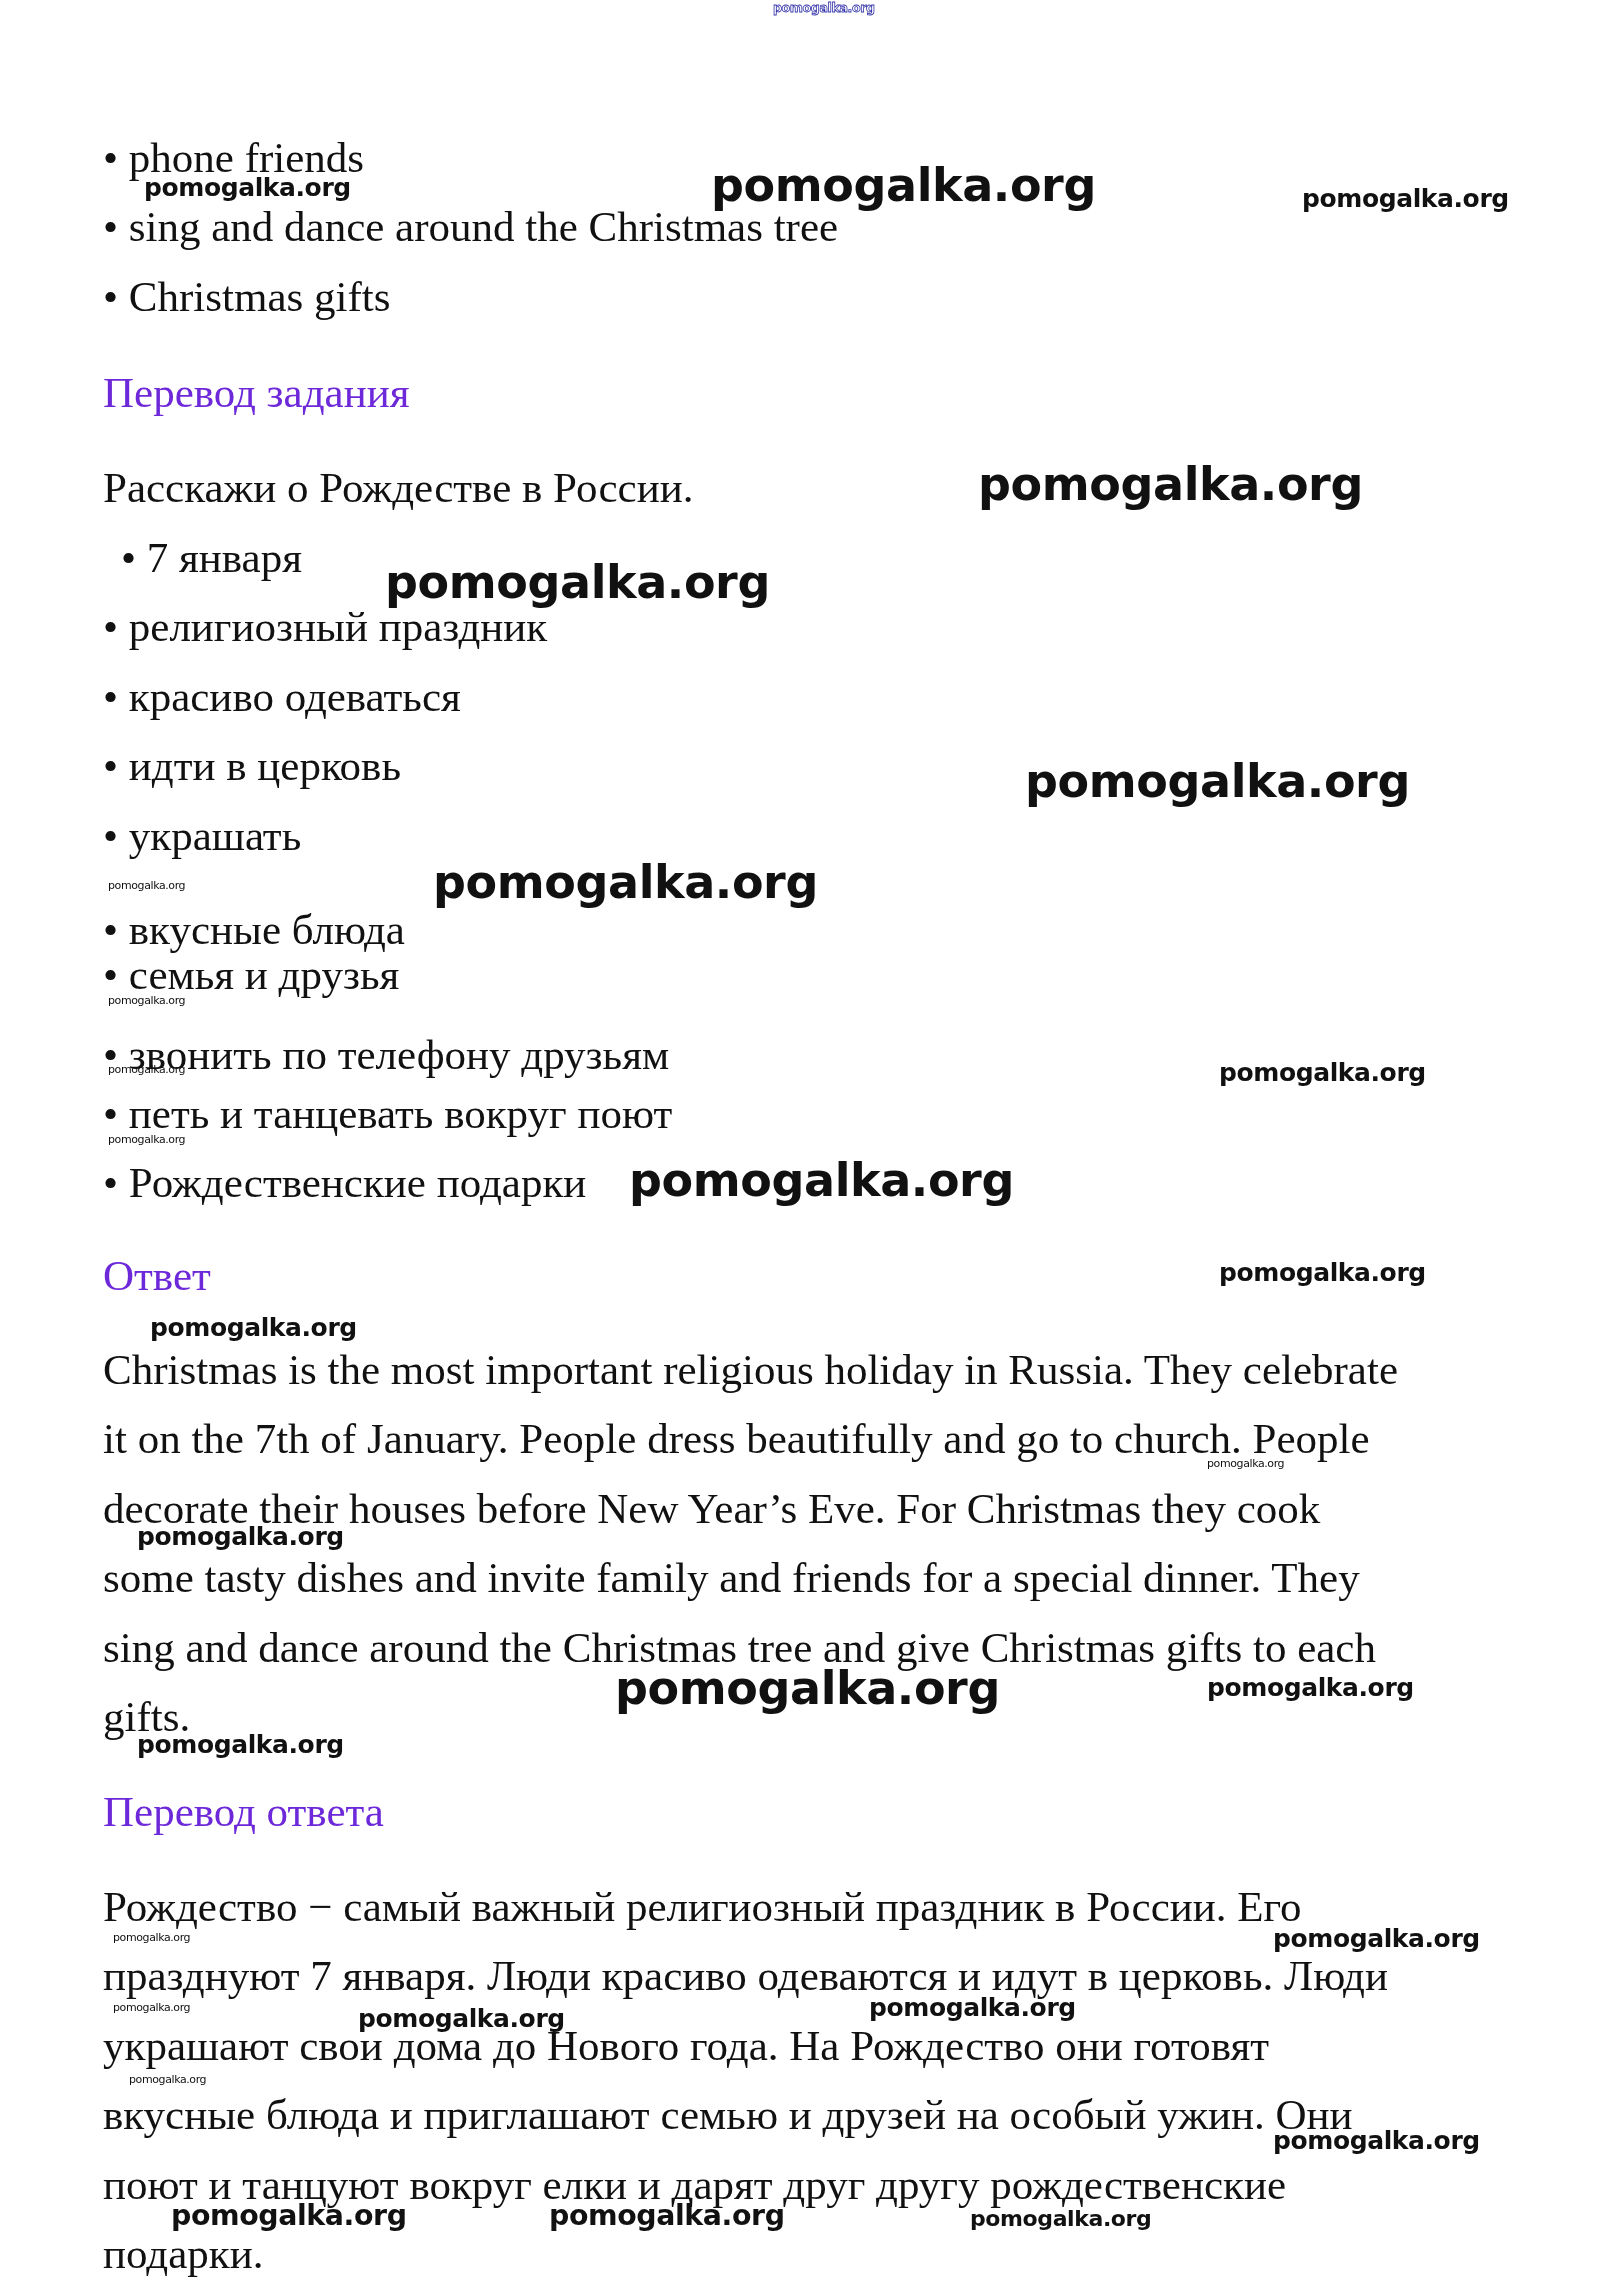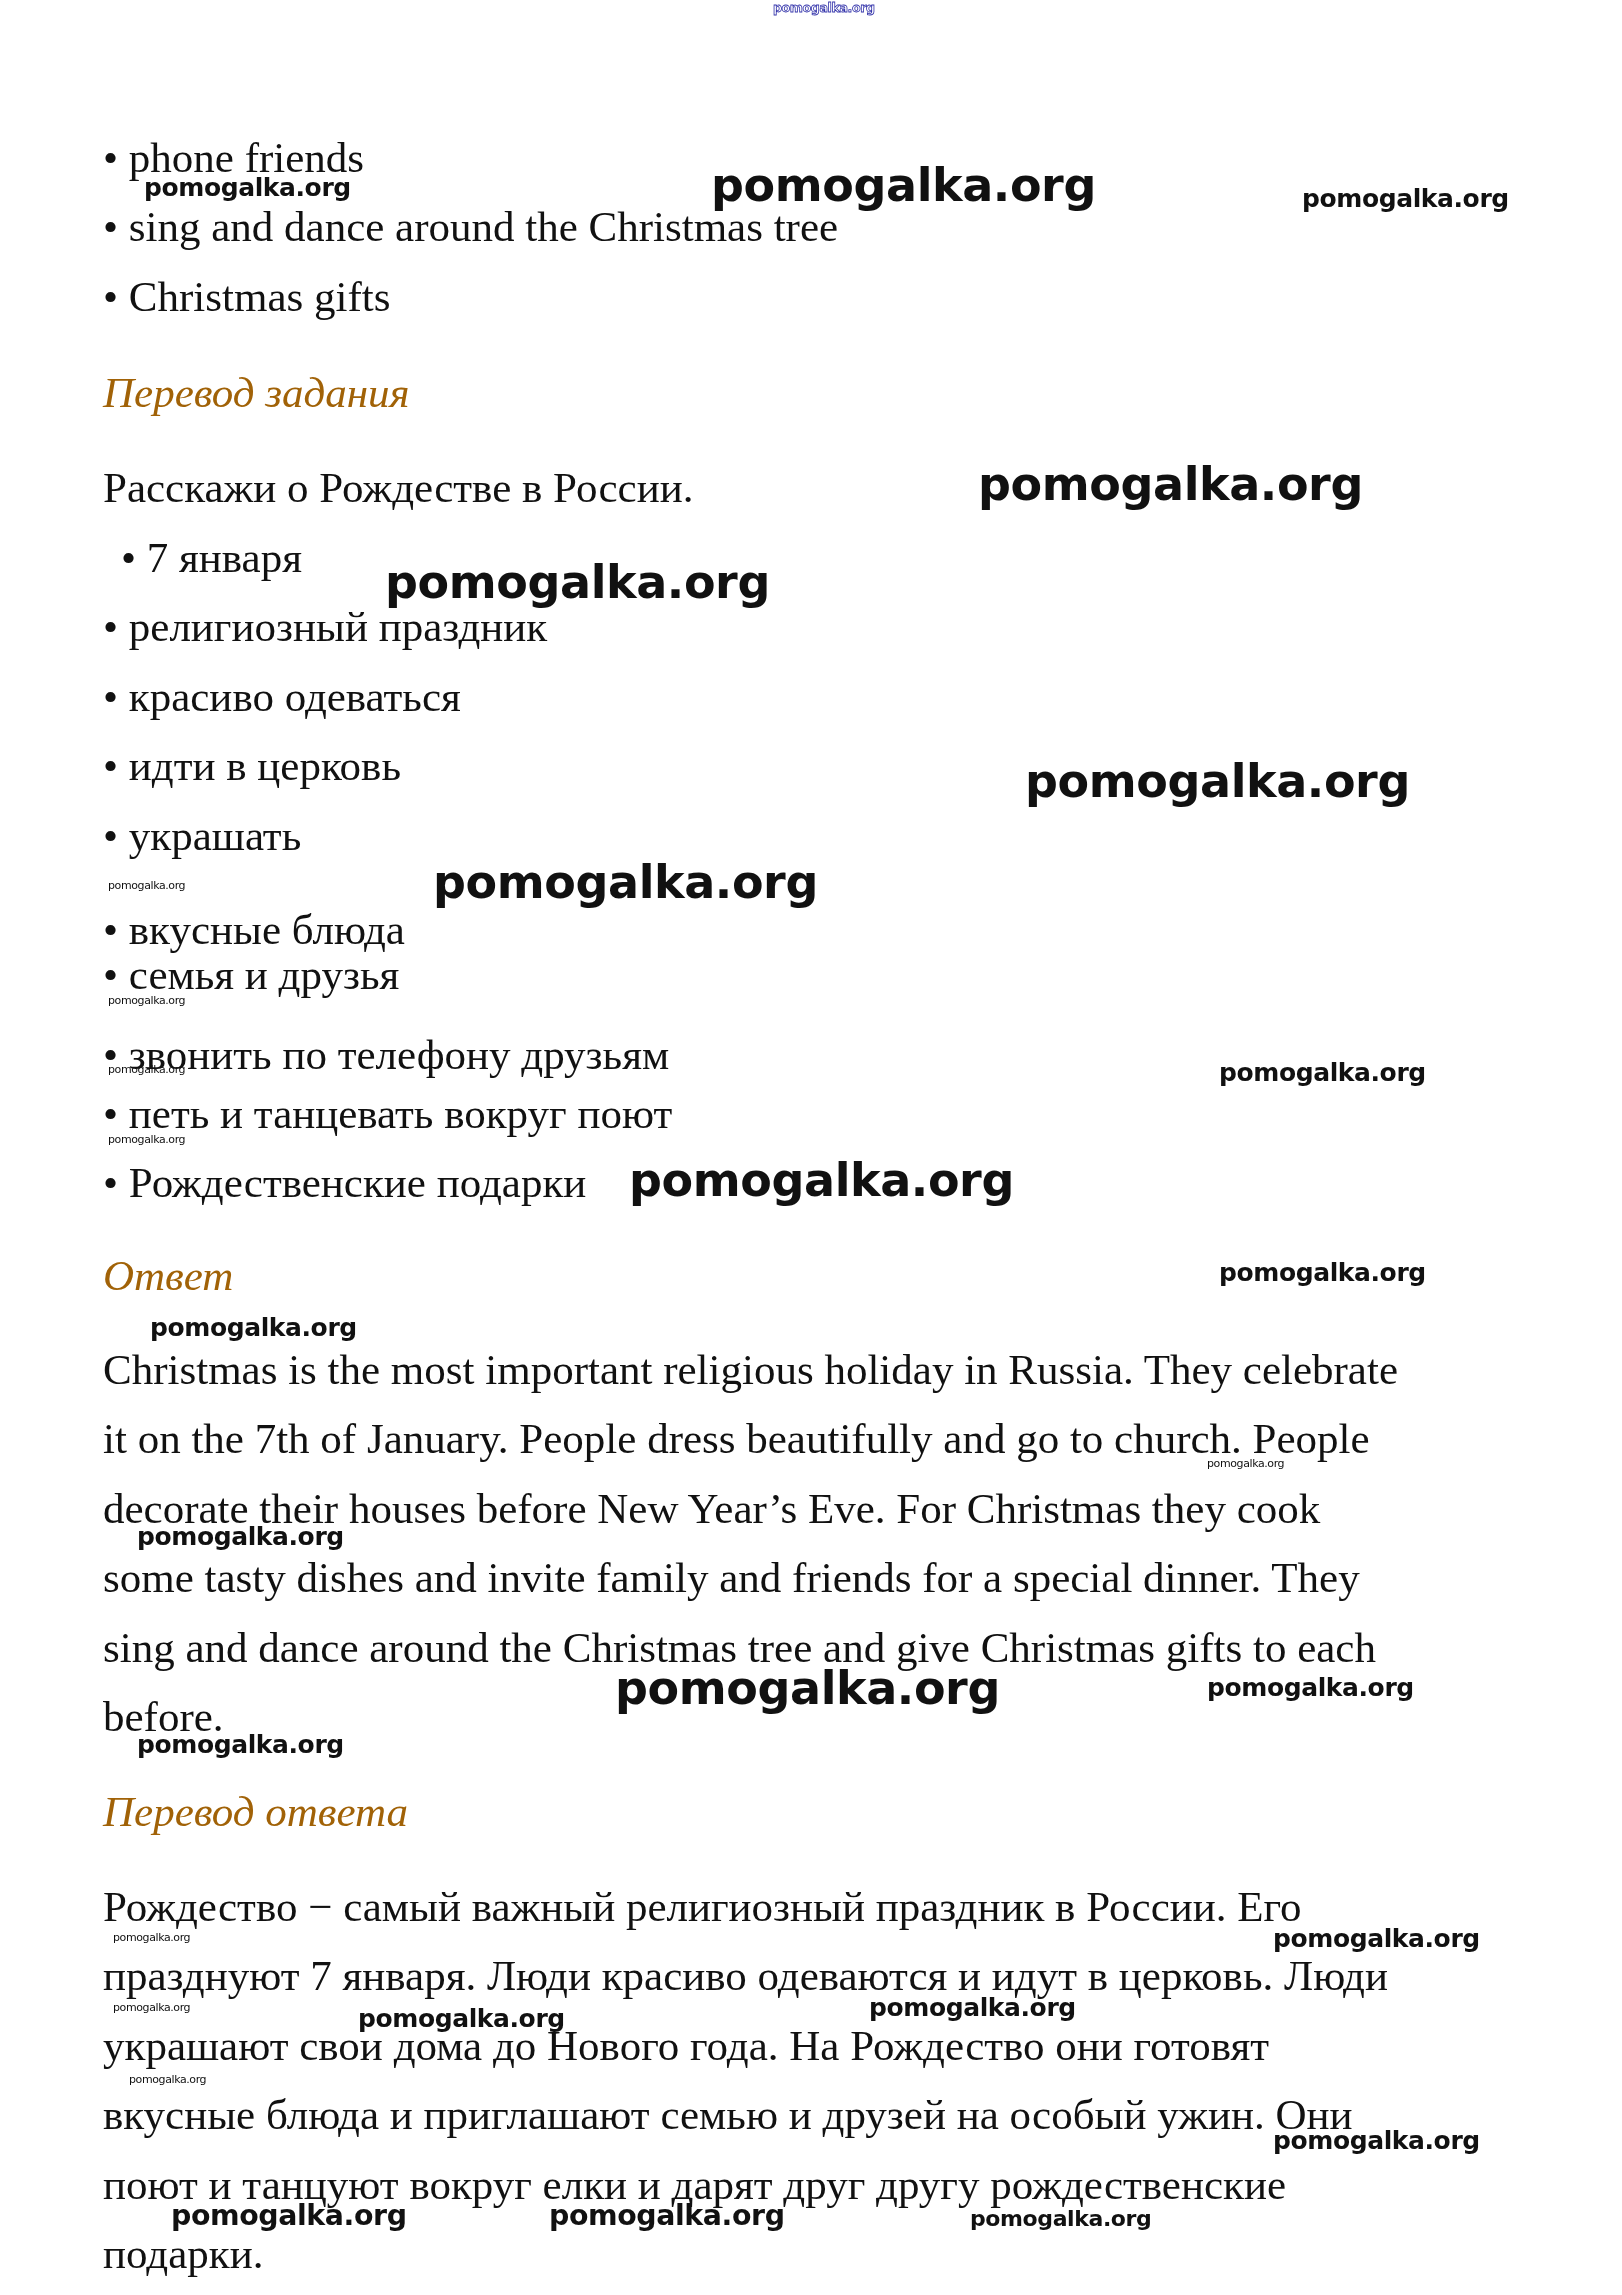--- a/index.html
+++ b/index.html
@@ -1,19 +1,19 @@
 <!DOCTYPE html>
 <html style="font-size:12.6px"><head>
 <meta charset="utf-8">
 <style>
   html, body { margin: 0; padding: 0; background: #ffffff; }
   body { width: 1622px; height: 2295px; position: relative; overflow: hidden; }
   .page { position: absolute; left: 0; top: 0; width: 1622px; height: 2295px; }
   .t { position: absolute; font-family: "Liberation Serif", "DejaVu Serif", serif; font-size: 43px; color: #111; white-space: nowrap; line-height: 1; }
-  .it { font-style: italic; color: #a16207; text-align: center; }
+  .it { color: #6d28d9; text-align: center; }
   .wm { position: absolute; font-family: "DejaVu Sans", "Liberation Sans", sans-serif; color: #111; white-space: nowrap; line-height: 1; letter-spacing: -0.4px; }
   .wm-xl { font-size: 46px; font-weight: bold; }
   .wm-m { font-size: 28.4px; font-weight: 600; }
   .wm-s { font-size: 25px; font-weight: 600; }
   .wm-xs { font-size: 11px; }
   .wm-top { font-size: 12.6px; color: #ffffff; -webkit-text-stroke: 0.8px #3333aa; font-weight: bold; }
 </style>
 </head>
 <body>
 
@@ -38,21 +38,21 @@
   <div class="t" style="left:103px; top:1022px;margin-top:11px;">• звонить по телефону друзьям</div>
   <div class="t" style="left:103px; top:1092px;">• петь и танцевать вокруг поют</div>
   <div class="t" style="left:103px; top:1161px;">• Рождественские подарки</div>
 
   <div class="t it" style="left:103px; top:1254px;">Ответ</div>
   <div class="t" style="left:103px; top:1348px;">Christmas is the most important religious holiday in Russia. They celebrate</div>
   <div class="t" style="left:103px; top:1417px;">it on the 7th of January. People dress beautifully and go to church. People</div>
   <div class="t" style="left:103px; top:1487px;">decorate their houses before New Year’s Eve. For Christmas they cook</div>
   <div class="t" style="left:103px; top:1556px;">some tasty dishes and invite family and friends for a special dinner. They</div>
   <div class="t" style="left:103px; top:1626px;">sing and dance around the Christmas tree and give Christmas gifts to each</div>
-  <div class="t" style="left:103px; top:1695px;">before.</div>
+  <div class="t" style="left:103px; top:1695px;">gifts.</div>
 
   <div class="t it" style="left:103px; top:1790px;">Перевод ответа</div>
   <div class="t" style="left:103px; top:1885px;">Рождество − самый важный религиозный праздник в России. Его</div>
   <div class="t" style="left:103px; top:1954px;">празднуют 7 января. Люди красиво одеваются и идут в церковь. Люди</div>
   <div class="t" style="left:103px; top:2093px;">вкусные блюда и приглашают семью и друзей на особый ужин. Они</div>
   <div class="t" style="left:103px; top:2024px;">украшают свои дома до Нового года. На Рождество они готовят</div>
   <div class="t" style="left:103px; top:2163px;">поют и танцуют вокруг елки и дарят друг другу рождественские</div>
   <div class="t" style="left:103px; top:2232px;">подарки.</div>
 
   <div class="wm wm-s" style="left:144px;  top:175px;">pomogalka.org</div>

